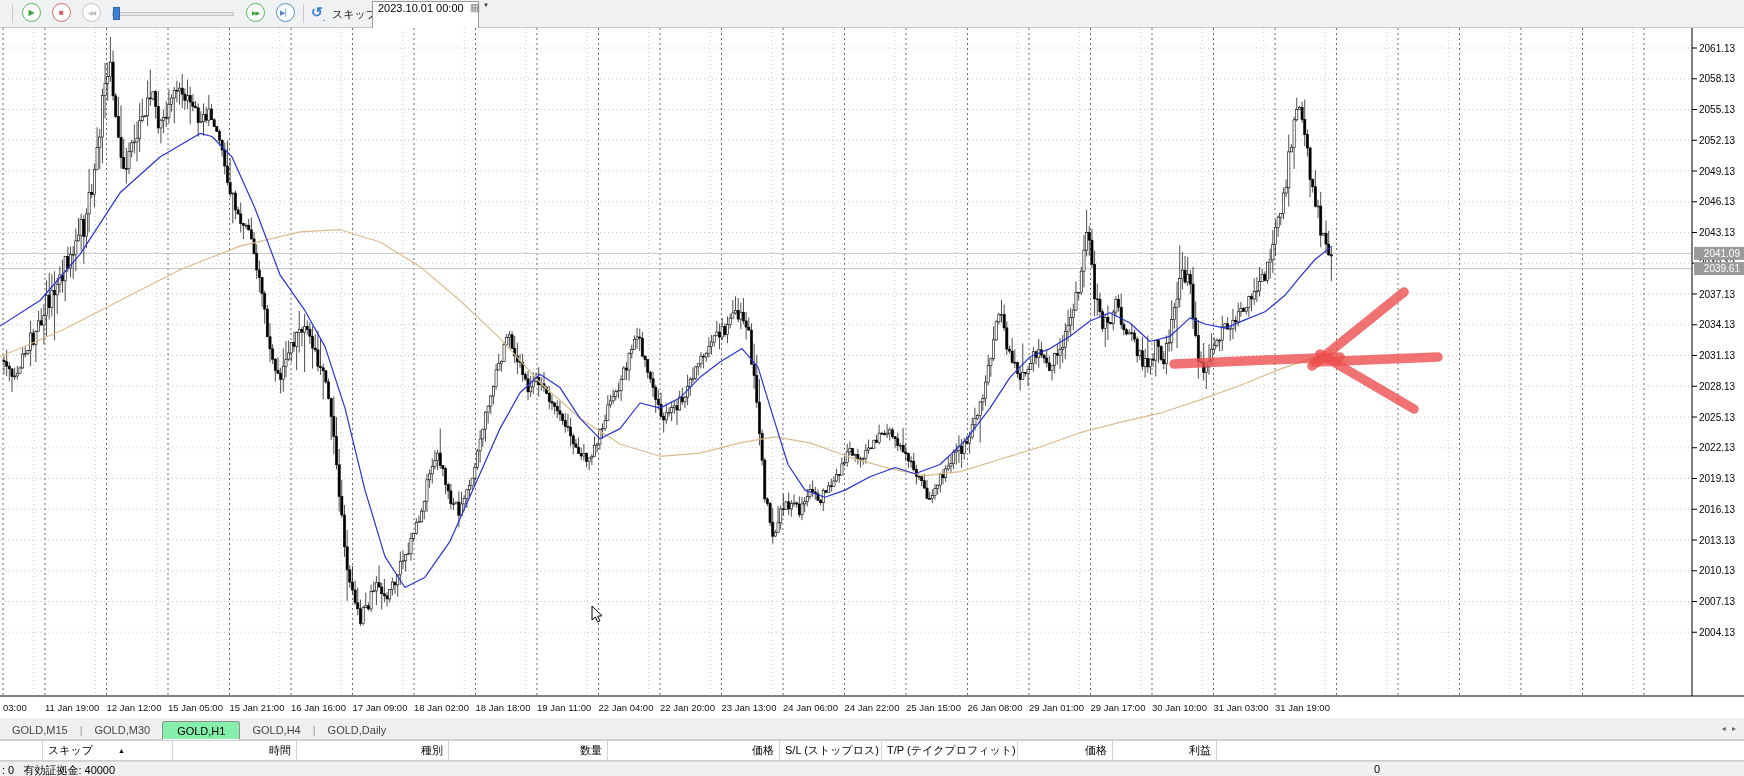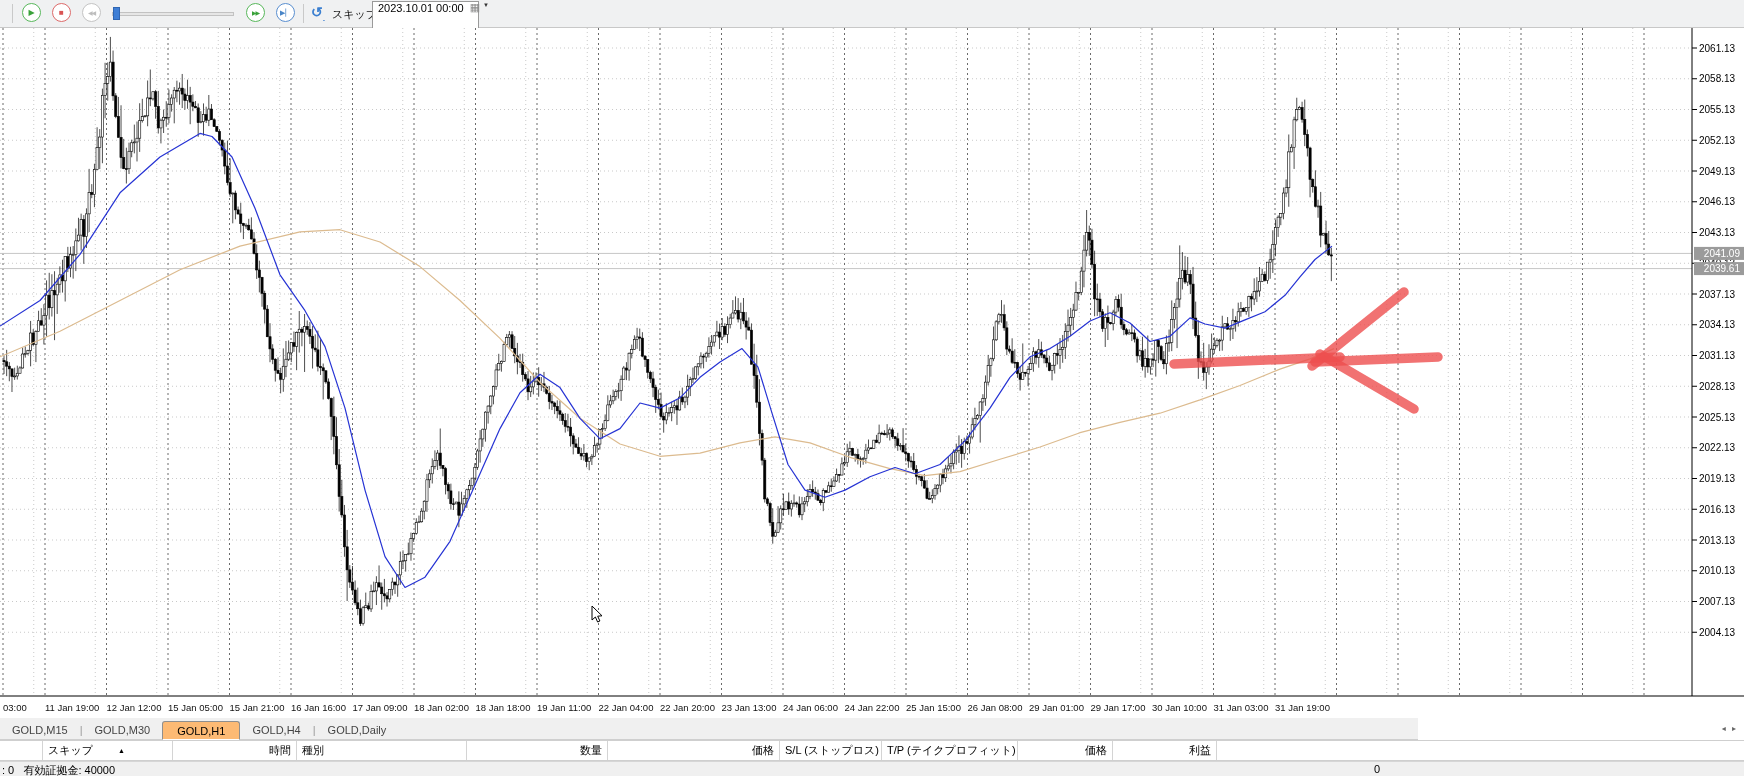--- a/index.html
+++ b/index.html
@@ -20,24 +20,24 @@
   .skip-label{position:absolute;top:7px;font-size:11px;color:#111;}
   .datebox{position:absolute;left:372px;top:1px;width:107px;height:32px;background:#fff;
            border:1px solid #9a9a9a;box-sizing:border-box;font-size:11px;color:#000;
            display:flex;align-items:flex-start;}
   .datebox .val{padding-left:5px;white-space:nowrap;}
   .datebox .cal{margin-left:6px;font-size:11px;color:#8a8a8a;line-height:1;}
   .datebox .arr{margin-left:3px;font-size:6px;color:#333;}
   
   .chartwrap{position:absolute;left:0;top:28px;width:1744px;height:690px;background:#e5e5e5;}
   
-  .tabbar{position:absolute;left:0;top:718px;width:1418px;height:22px;background:#f0f0f0;
+  .tabbar{position:absolute;left:0;top:718px;width:1744px;height:22px;background:#f0f0f0;
           border-bottom:1px solid #cfcfcf;display:flex;align-items:flex-end;box-sizing:border-box;}
   .tab{font-size:11px;color:#444;padding:3px 12px 3px 12px;cursor:default;white-space:nowrap;}
-  .tab-active{background:#fdba74;color:#000;border:1px solid #8f8f8f;border-bottom:1px solid #fff;
+  .tab-active{background:#86efac;color:#000;border:1px solid #8f8f8f;border-bottom:1px solid #fff;
               border-radius:3px 3px 0 0;padding:3px 14px 2px 14px;margin-bottom:-1px;}
   .tabsep{color:#9a9a9a;font-size:11px;margin-bottom:3px;}
   .tabscroll{position:absolute;right:6px;top:6px;font-size:8px;color:#666;letter-spacing:2px;}
   
   .thead{position:absolute;left:0;top:740px;width:1744px;height:21px;background:#fff;
          border-top:1px solid #cfcfcf;border-bottom:1px solid #cfcfcf;box-sizing:border-box;}
   .th{position:absolute;top:0;height:19px;line-height:19px;font-size:11px;color:#000;
       box-sizing:border-box;border-right:1px solid #d4d4d4;padding:0 5px;white-space:nowrap;
       overflow:hidden;}
   .th .sort{font-size:7px;margin-left:25px;vertical-align:1px;}
@@ -1237,21 +1237,21 @@
       <span class="tab">GOLD,H4</span>
       <span class="tabsep">|</span>
       <span class="tab">GOLD,Daily</span>
     </div>
   <div class="tabscroll" style="position:absolute;top:724px;right:6px;font-size:8px;color:#666;">◂ ▸</div>
 
   <div class="thead" id="thead">
       <div class="th" style="left: 0px; width: 43px; text-align: right;"></div>
       <div class="th" style="left: 43px; width: 130px; text-align: left;"><span>スキップ</span><span class="sort">▲</span></div>
       <div class="th" style="left: 173px; width: 124px; text-align: right;">時間</div>
-      <div class="th" style="left: 297px; width: 170px; text-align: left;">種別</div>
+      <div class="th" style="left: 279px; width: 170px; text-align: right;">種別</div>
       <div class="th" style="left: 467px; width: 141px; text-align: right;">数量</div>
       <div class="th" style="left: 608px; width: 172px; text-align: right;">価格</div>
       <div class="th" style="left: 780px; width: 102px; text-align: right;">S/L (ストップロス)</div>
       <div class="th" style="left: 882px; width: 136px; text-align: right;">T/P (テイクプロフィット)</div>
       <div class="th" style="left: 1018px; width: 95px; text-align: right;">価格</div>
       <div class="th" style="left: 1113px; width: 104px; text-align: right;">利益</div>
     </div>
 
   <div class="statusbar">
     <span class="status-left">: 0   有効証拠金: 40000</span>

